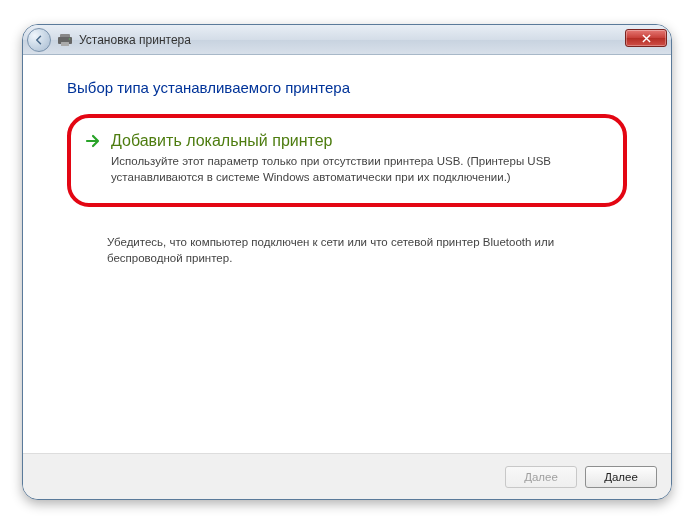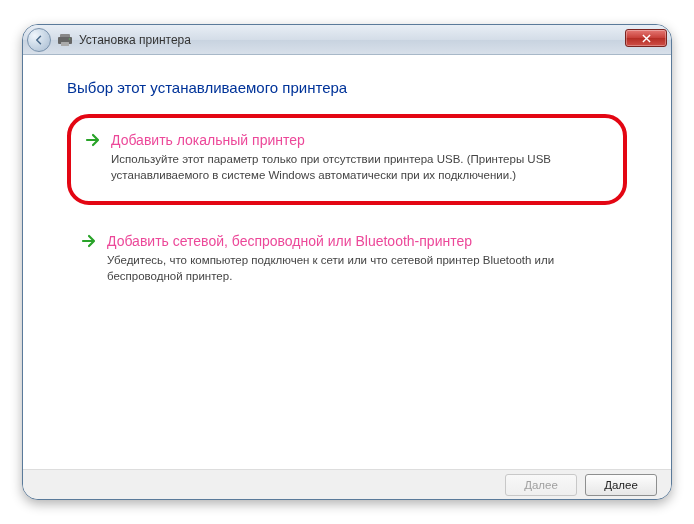--- a/index.html
+++ b/index.html
@@ -73,32 +73,32 @@
     .option-head {
       display: flex; align-items: center;
       margin-bottom: 4px;
     }
     .arrow-icon {
       width: 16px; height: 16px;
       margin-right: 10px;
       flex-shrink: 0;
     }
     .option-title {
-      font-size: 14px;
-      color: #ec4899;
+      font-size: 16px;
+      color: #4d7c0f;
       font-weight: 400;
     }
     .option-desc {
       font-size: 11.5px;
       color: #444;
       line-height: 1.35;
       margin-left: 26px;
     }
     .footer {
-      height: 30px;
+      height: 46px;
       background: #f0f0f0;
       border-top: 1px solid #ddd;
       display: flex; align-items: center; justify-content: flex-end;
       padding: 0 14px; gap: 8px;
     }
     .btn {
       min-width: 72px; height: 22px;
       padding: 0 12px;
       font-size: 11.5px;
       font-family: inherit;
@@ -134,39 +134,33 @@
     </svg>
     <span class="title-text">Установка принтера</span>
     <div class="close-btn">
       <svg viewBox="0 0 10 10">
         <path d="M1 1 L9 9 M9 1 L1 9" stroke="#fff" stroke-width="1.6"></path>
       </svg>
     </div>
   </div>
 
   <div class="content">
-    <h1 class="heading">Выбор этот устанавливаемого принтера</h1>
+    <h1 class="heading">Выбор типа устанавливаемого принтера</h1>
 
     <div class="option highlighted">
       <div class="option-head">
         <svg class="arrow-icon" viewBox="0 0 16 16">
           <path d="M2 8 L12 8 M8 3 L13 8 L8 13" stroke="#29a329" stroke-width="2.2" fill="none" stroke-linecap="round" stroke-linejoin="round"></path>
         </svg>
         <span class="option-title">Добавить локальный принтер</span>
       </div>
-      <div class="option-desc">Используйте этот параметр только при отсутствии принтера USB. (Принтеры USB устанавливаемого в системе Windows автоматически при их подключении.)</div>
+      <div class="option-desc">Используйте этот параметр только при отсутствии принтера USB. (Принтеры USB устанавливаются в системе Windows автоматически при их подключении.)</div>
     </div>
 
     <div class="option">
-      <div class="option-head">
-        <svg class="arrow-icon" viewBox="0 0 16 16">
-          <path d="M2 8 L12 8 M8 3 L13 8 L8 13" stroke="#29a329" stroke-width="2.2" fill="none" stroke-linecap="round" stroke-linejoin="round"></path>
-        </svg>
-        <span class="option-title">Добавить сетевой, беспроводной или Bluetooth-принтер</span>
-      </div>
       <div class="option-desc">Убедитесь, что компьютер подключен к сети или что сетевой принтер Bluetooth или беспроводной принтер.</div>
     </div>
   </div>
 
   <div class="footer">
     <button class="btn" disabled="">Далее</button>
     <button class="btn">Далее</button>
   </div>
 
 </div>

